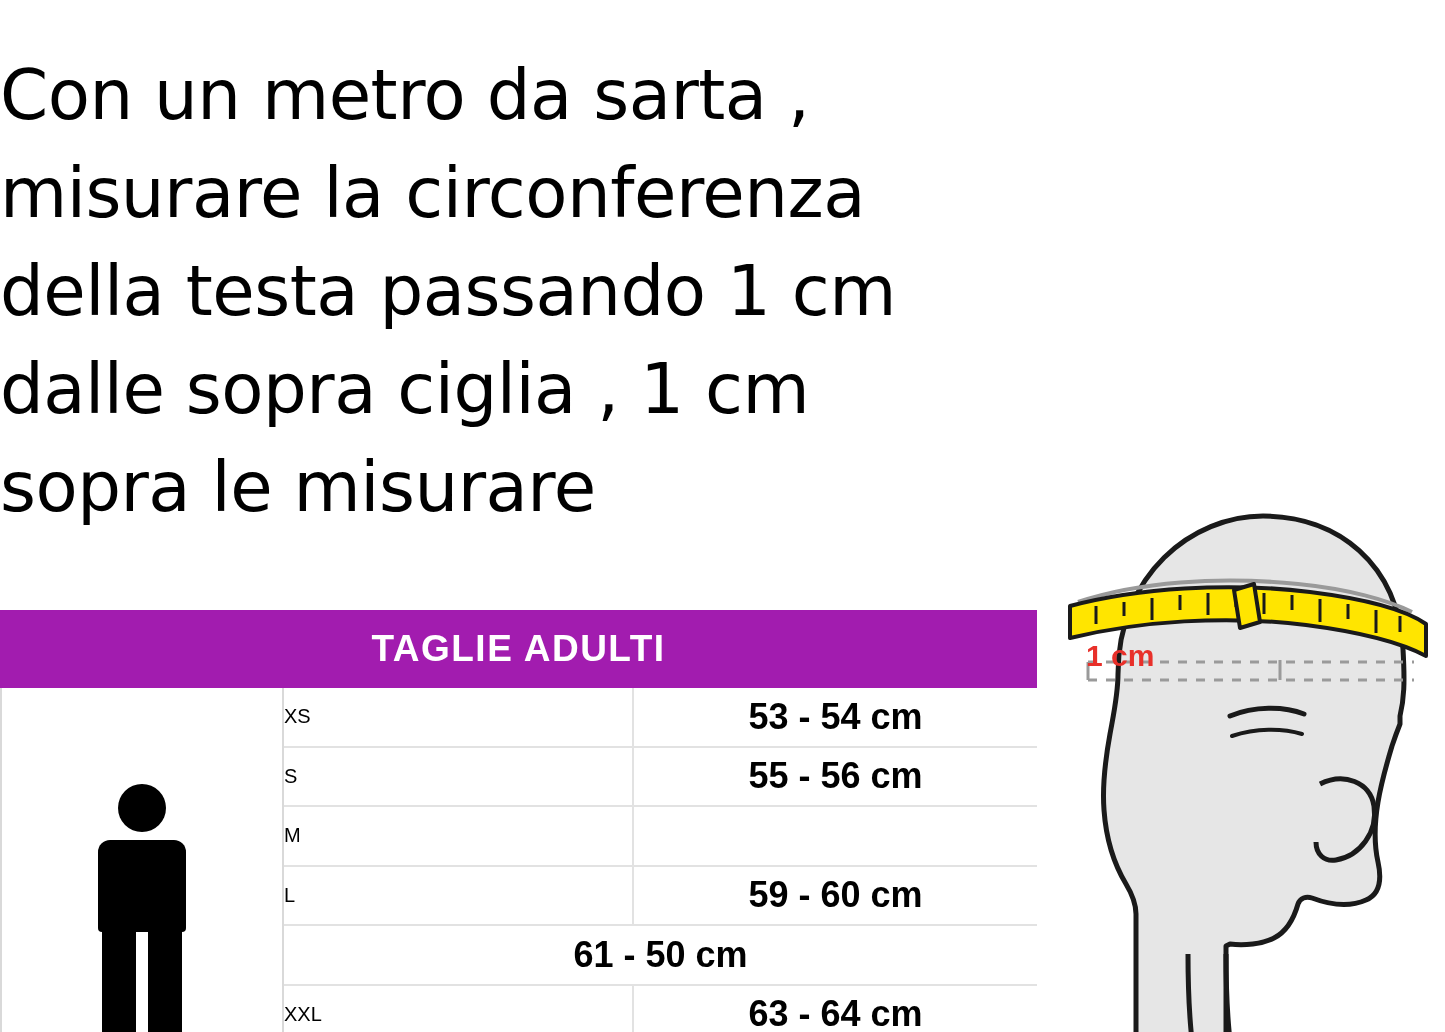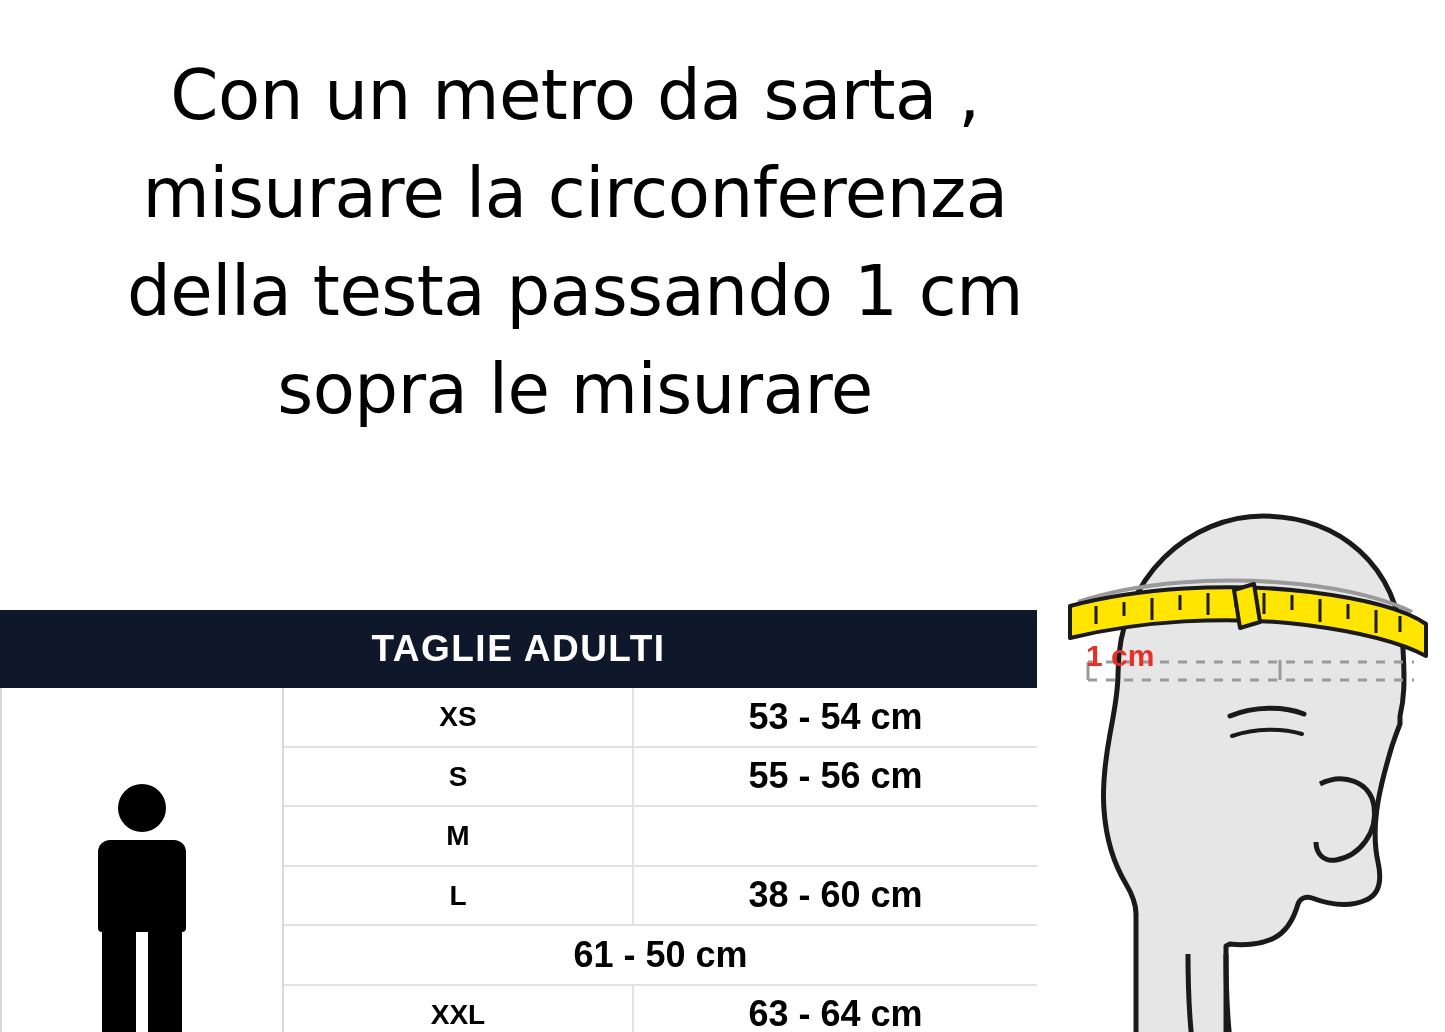--- a/index.html
+++ b/index.html
@@ -15,43 +15,41 @@
     font-family: "Liberation Sans", sans-serif;
     color: #000000;
   }
 
   
   .instructions {
     position: absolute;
     left: 0;
     top: 46px;
     width: 1070px;
-    text-align: center;
     font-family: "DejaVu Sans", sans-serif;
     font-size: 69px;
     line-height: 98px;
     font-weight: 400;
     color: #000000;
     letter-spacing: -0.5px;
-    padding-left: 40px;
   }
   .instructions .line {
     display: block;
     white-space: nowrap;
   }
 
   
   .size-table {
     position: absolute;
     left: 0;
     top: 610px;
     width: 1037px;
   }
   .table-header {
-    background: #0f172a;
+    background: #a21caf;
     color: #ffffff;
     height: 78px;
     display: flex;
     align-items: center;
     justify-content: center;
   }
   .table-header-title {
     font-family: "Liberation Sans", sans-serif;
     font-size: 37px;
     font-weight: bold;
@@ -118,23 +116,22 @@
   }
   .srow {
     display: flex;
     height: 57.5px;
     align-items: center;
     border-bottom: 2px solid #e2e2e2;
   }
   .srow:last-child { border-bottom: none; }
   .srow .size {
     width: 348px;
-    text-align: center;
-    font-size: 28px;
-    font-weight: bold;
+    font-size: 20px;
+    font-weight: normal;
     border-right: 2px solid #e2e2e2;
     line-height: 57.5px;
   }
   .srow .range {
     flex: 1;
     text-align: center;
     font-size: 36px;
     font-weight: bold;
   }
 
@@ -148,20 +145,21 @@
   }
   .head-illustration svg { display: block; }
 </style>
 </head>
 <body>
 
 <div class="instructions">
   <span class="line">Con un metro da sarta ,</span>
   <span class="line">misurare la circonferenza</span>
   <span class="line">della testa passando 1 cm</span>
+  <span class="line">dalle sopra ciglia , 1 cm</span>
   <span class="line">sopra le misurare</span>
 </div>
 
 <div class="size-table">
   <div class="table-header">
     <span class="table-header-title">TAGLIE ADULTI</span>
   </div>
   <div class="table-body">
     <div class="figure-cell">
       <div class="person-icon">
@@ -178,21 +176,21 @@
       </div>
       <div class="srow">
         <div class="size">S</div>
         <div class="range">55 - 56 cm</div>
       </div>
       <div class="srow">
         <div class="size">M</div>
       </div>
       <div class="srow">
         <div class="size">L</div>
-        <div class="range">38 - 60 cm</div>
+        <div class="range">59 - 60 cm</div>
       </div>
       <div class="srow">
         <div class="range">61 - 50 cm</div>
       </div>
       <div class="srow">
         <div class="size">XXL</div>
         <div class="range">63 - 64 cm</div>
       </div>
     </div>
   </div>

